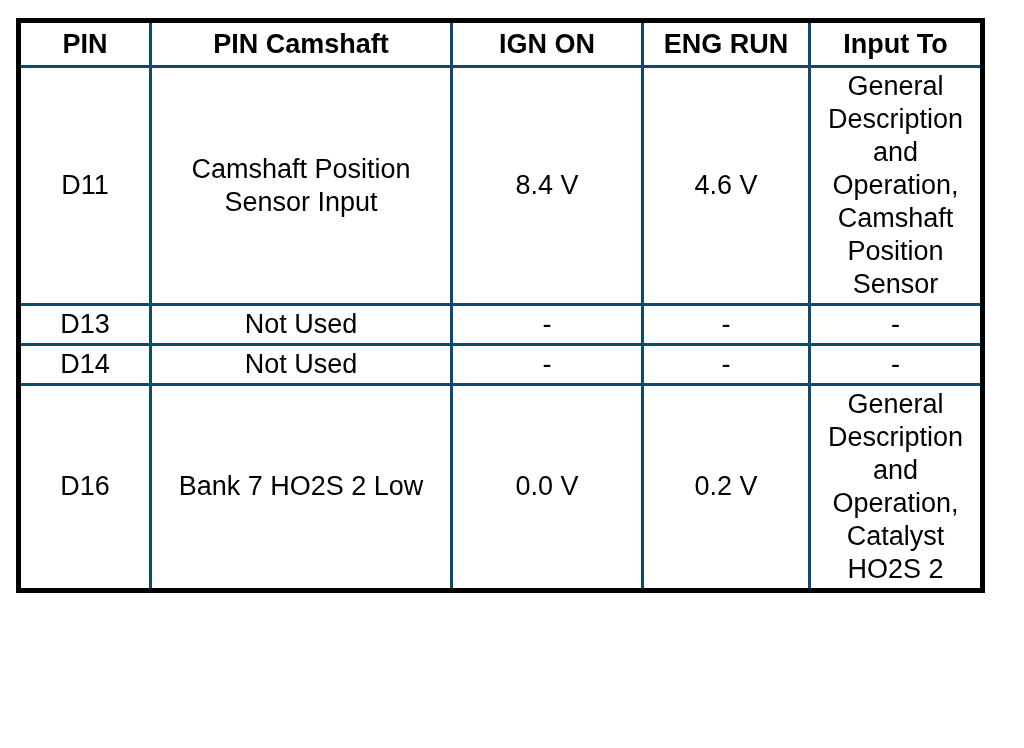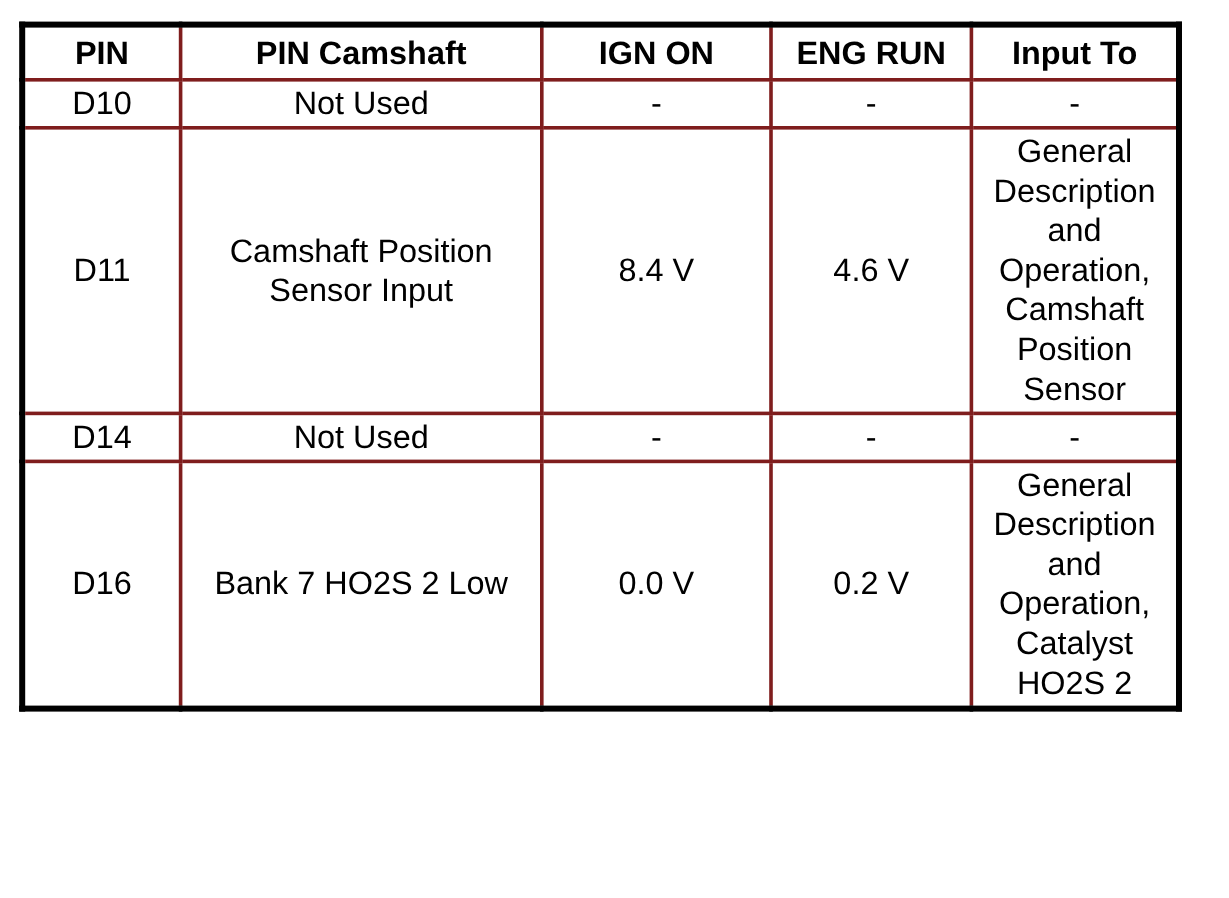--- a/index.html
+++ b/index.html
@@ -20,21 +20,21 @@
     position: absolute;
     left: 16px;
     top: 18px;
     width: 964px;
     border-collapse: collapse;
     table-layout: fixed;
     border: 5px solid #000000;
   }
   .pin-table th,
   .pin-table td {
-    border: 3px solid #7f1d1d;
+    border: 3px solid #0c4a6e;
     text-align: center;
     vertical-align: middle;
     font-size: 27px;
     line-height: 1.22;
     padding: 2px 8px;
     overflow: hidden;
     word-wrap: break-word;
   }
   .pin-table th {
     font-weight: bold;
@@ -63,33 +63,33 @@
   <thead>
     <tr class="r-header">
       <th>PIN</th>
       <th>PIN Camshaft</th>
       <th>IGN ON</th>
       <th>ENG RUN</th>
       <th>Input To</th>
     </tr>
   </thead>
   <tbody>
-    <tr class="r-thin">
-      <td>D10</td>
-      <td>Not Used</td>
-      <td>-</td>
-      <td>-</td>
-      <td>-</td>
-    </tr>
     <tr class="r-d11">
       <td>D11</td>
       <td>Camshaft Position Sensor Input</td>
       <td>8.4 V</td>
       <td>4.6 V</td>
       <td>General Description and Operation, Camshaft Position Sensor</td>
+    </tr>
+    <tr class="r-thin">
+      <td>D13</td>
+      <td>Not Used</td>
+      <td>-</td>
+      <td>-</td>
+      <td>-</td>
     </tr>
     <tr class="r-thin">
       <td>D14</td>
       <td>Not Used</td>
       <td>-</td>
       <td>-</td>
       <td>-</td>
     </tr>
     <tr class="r-d16">
       <td>D16</td>

